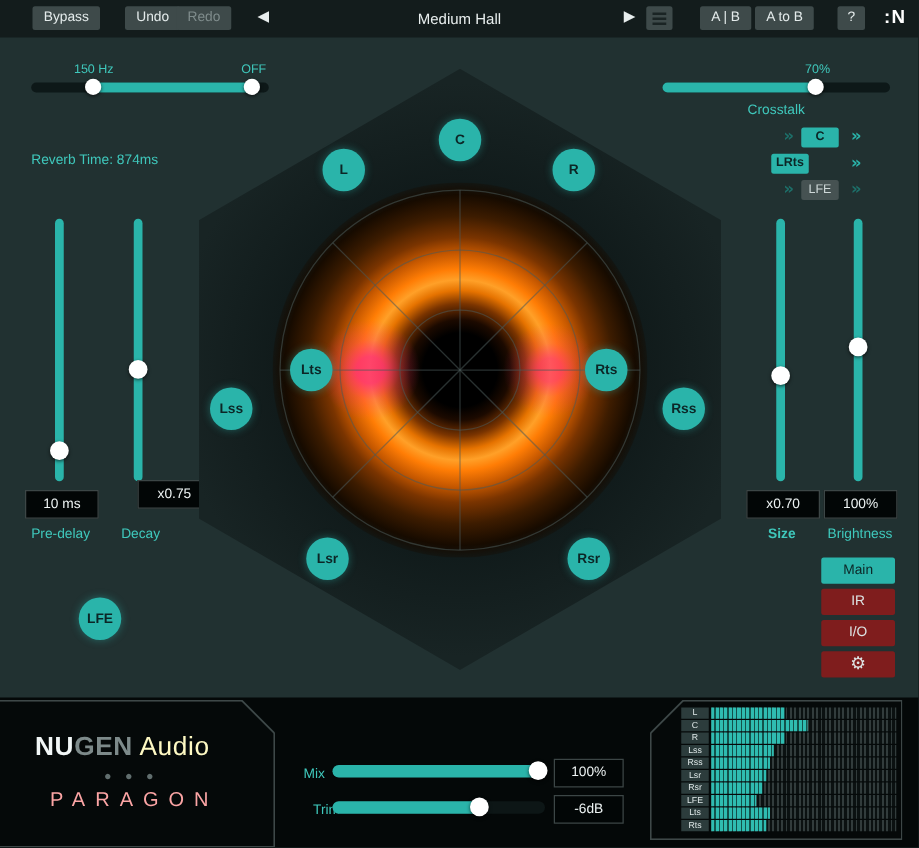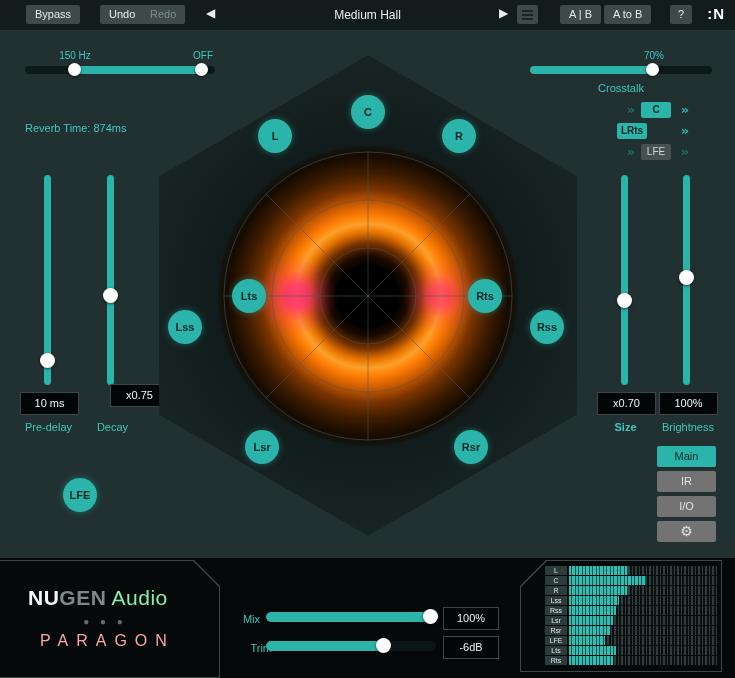--- a/index.html
+++ b/index.html
@@ -55,31 +55,31 @@
       radial-gradient(circle at 50% 50%, #000000 0 14%, #1c0a00 19%, #7a3400 25%, #e67300 30%,
         #ffa028 34%, #ff7d05 38%, #c65800 44%, #7a3400 50%, #3d1c00 58%, #170b00 66%, transparent 73%);}
   .gridsvg{position:absolute;left:59px;top:91px;}
 
   .node{position:absolute;width:34px;height:34px;border-radius:50%;background:#2ab4aa;color:#0c2626;
         font-size:11px;font-weight:bold;display:flex;align-items:center;justify-content:center;
         box-shadow:0 0 7px rgba(42,180,170,.45);cursor:pointer;}
 
   
   .view-btn{position:absolute;left:657px;width:59px;height:21px;line-height:21px;border:none;border-radius:2px;
-            background:#737373;color:#dde4e4;font-size:11px;text-align:center;cursor:pointer;padding:0;}
+            background:#7f1d1d;color:#dde4e4;font-size:11px;text-align:center;cursor:pointer;padding:0;}
   .view-btn.active{background:#2ab4aa;color:#0c2626;}
 
   
   .footer{position:absolute;left:0;top:558px;width:735px;height:120px;background:#040808;}
   .panel-out{position:absolute;background:#3e4848;}
   .panel-in{position:absolute;background:#050909;}
   .brand{position:absolute;left:28px;top:25px;font-size:21px;font-weight:bold;letter-spacing:.5px;}
   .brand .nu{color:#f2f7f7;}
   .brand .gen{color:#7d8a8a;}
-  .brand .audio{color:#86efac;font-weight:normal;}
+  .brand .audio{color:#fef9c3;font-weight:normal;}
   .dots{position:absolute;left:0px;top:55px;width:210px;text-align:center;color:#616e6e;font-size:10px;letter-spacing:4px;}
   .product{position:absolute;left:40px;top:71px;font-size:16px;letter-spacing:8px;color:#fca5a5;}
 
   .fslider-label{position:absolute;width:32px;text-align:right;font-size:11px;color:#3fc8bc;}
   .ftrack{position:absolute;width:170px;height:10px;border-radius:5px;background:#0d1616;}
   .ffill{position:absolute;left:0;top:0;height:10px;border-radius:5px;background:#2ab4aa;}
   .fhandle{position:absolute;top:-3px;width:15px;height:15px;border-radius:50%;background:#fff;
            box-shadow:0 1px 3px rgba(0,0,0,.65);cursor:pointer;}
   .fvalbox{position:absolute;width:54px;height:21px;line-height:21px;background:#020606;border:1px solid #3c4646;
            color:#eef4f4;font-size:11px;text-align:center;cursor:text;}

